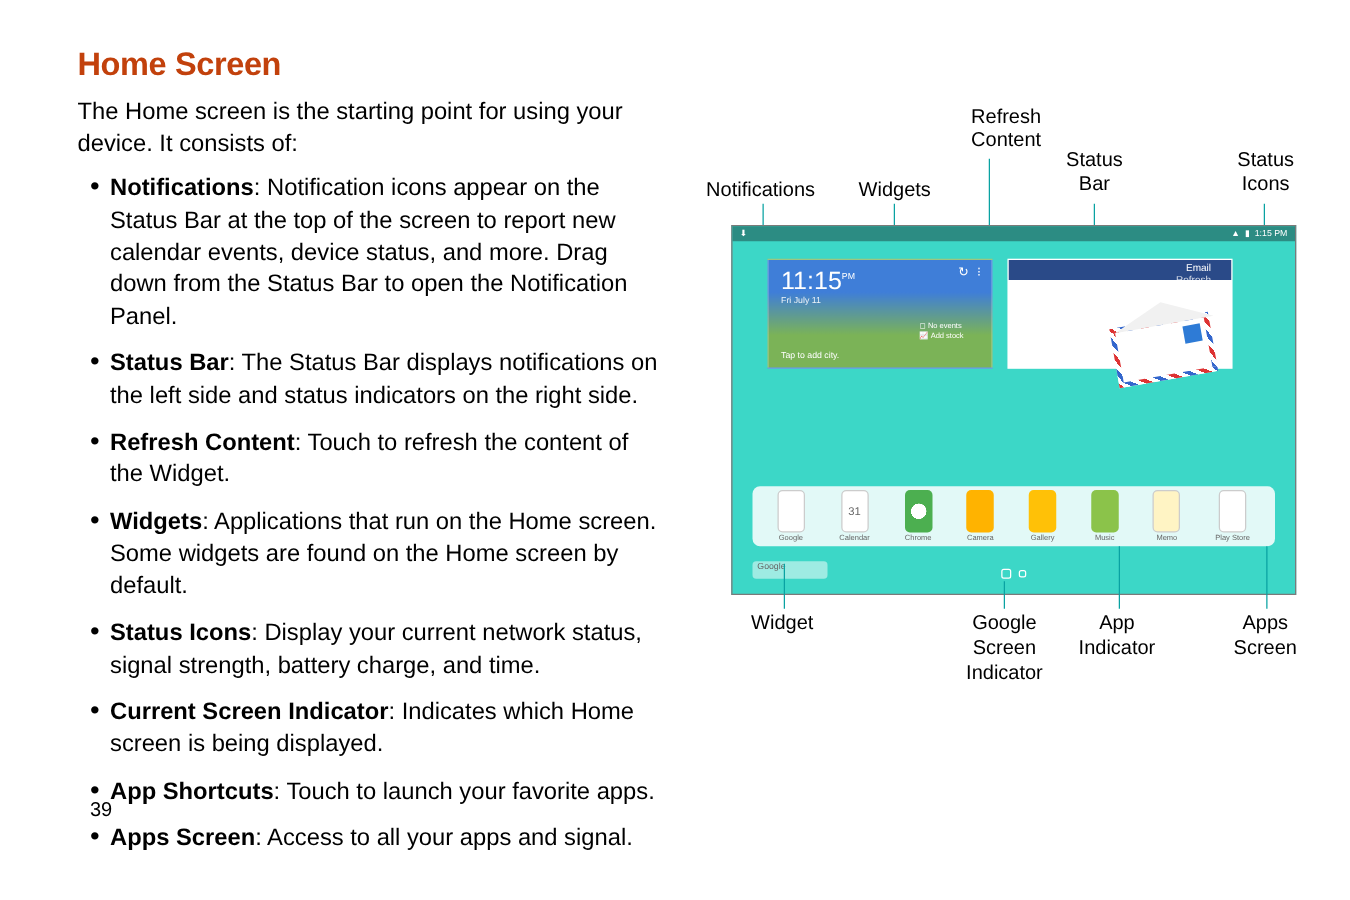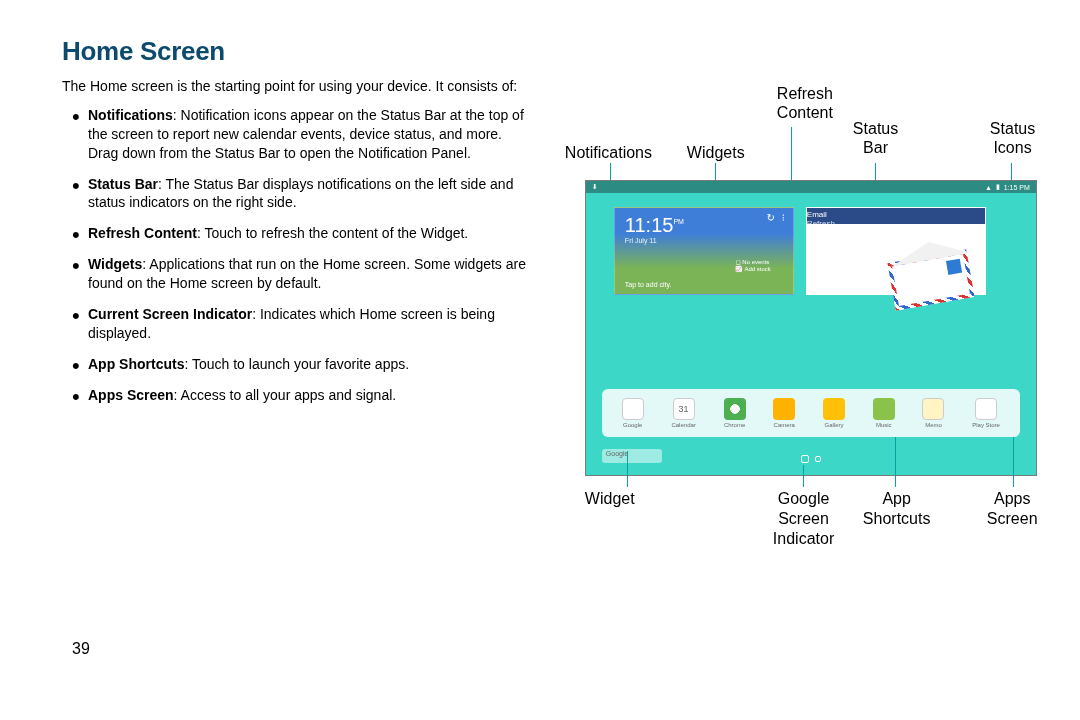--- a/index.html
+++ b/index.html
@@ -6,29 +6,29 @@
   body {
     width: 1080px;
     height: 720px;
     background: #fff;
     font-family: Arial, Helvetica, sans-serif;
     color: #000;
     position: relative;
     padding: 36px 30px 20px 62px;
   }
   .title {
-    color: #0c4a6e;
+    color: #c2410c;
     font-weight: 900;
     font-size: 26px;
     letter-spacing: -0.3px;
     margin-bottom: 10px;
     font-family: Arial Black, Arial, sans-serif;
   }
   .two-col { display: flex; gap: 22px; }
-  .left { width: 485px; font-size: 14px; line-height: 1.35; }
+  .left { width: 485px; font-size: 19px; line-height: 1.35; }
   .intro { margin-bottom: 10px; }
   ul.def { list-style: none; padding-left: 26px; }
   ul.def li { position: relative; margin-bottom: 12px; }
   ul.def li::before {
     content: "•";
     position: absolute;
     left: -16px;
     top: 0;
     font-size: 22px;
     line-height: 1;
@@ -58,40 +58,40 @@
     border:1px solid rgba(255,255,255,0.25); position:relative;
   }
   .widget.clock { background:linear-gradient(#3f7ed8 30%, #7bb357 70%); color:#fff; padding:6px 10px; }
   .clock .time { font-size:20px; font-weight:300; }
   .clock .time sup { font-size:7px; }
   .clock .date { font-size:7px; opacity:0.9; }
   .clock .tap { position:absolute; bottom:6px; left:10px; font-size:7px; }
   .clock .dots { position:absolute; top:4px; right:6px; color:#fff; font-size:10px; letter-spacing:2px; }
   .clock .ev { position:absolute; right:22px; bottom:22px; font-size:6px; }
   .widget.email { background:#fff; position:relative; }
-  .email .strip { height:16px; background:#2a4a88; color:#fff; font-size:8px; padding:2px 0; }
+  .email .strip { height:16px; background:#2a4a88; color:#fff; font-size:8px; padding:2px 16px;text-align:right; }
   .email .env {
     position:absolute; right:14px; bottom:-10px; width:80px; height:48px;
     background:#fff; border:4px solid #fff; transform:rotate(-10deg);
     border-image: repeating-linear-gradient(45deg,#d33,#d33 4px,#fff 4px,#fff 8px,#36c 8px,#36c 12px,#fff 12px,#fff 16px) 6;
   }
   .env::before {
     content:""; position:absolute; top:-18px; left:0; width:0; height:0;
     border-left:40px solid transparent; border-right:40px solid transparent;
     border-bottom:18px solid #f1f1f1;
   }
   .env .stamp { position:absolute; top:4px; right:4px; width:14px; height:14px; background:#2e7bd6; }
 
   .dock {
     position:absolute; bottom:38px; left:16px; right:16px; height:48px;
     background:rgba(255,255,255,0.85); border-radius:6px;
     display:flex; align-items:center; justify-content:space-around; padding:0 6px;
   }
   .app { display:flex; flex-direction:column; align-items:center; font-size:6px; color:#666; gap:2px;}
-  .ico { width:22px; height:22px; border-radius:4px; }
+  .ico { width:22px; height:34px; border-radius:4px; }
   .ggl{background:#fff;border:1px solid #ccc;} .cal{background:#fff;border:1px solid #ccc;}
   .chr{background:radial-gradient(circle,#fff 30%,#4caf50 31%);} .cam{background:#ffb300;}
   .gal{background:#ffc107;} .mus{background:#8bc34a;} .mem{background:#fff4c4;border:1px solid #ccc;}
   .pst{background:#fff;border:1px solid #ccc;}
 
   .gsearch {
     position:absolute; bottom:12px; left:16px; width:60px; height:14px;
     background:rgba(255,255,255,0.5); border-radius:3px; font-size:7px; color:#666;
     padding:1px 4px;
   }
@@ -110,20 +110,21 @@
 <h1 class="title">Home Screen</h1>
 
 <div class="two-col">
   <div class="left">
     <p class="intro">The Home screen is the starting point for using your device. It consists of:</p>
     <ul class="def">
       <li><b>Notifications</b><span>: Notification icons appear on the Status Bar at the top of the screen to report new calendar events, device status, and more. Drag down from the Status Bar to open the Notification Panel.</span></li>
       <li><b>Status Bar</b><span>: The Status Bar displays notifications on the left side and status indicators on the right side.</span></li>
       <li><b>Refresh Content</b><span>: Touch to refresh the content of the Widget.</span></li>
       <li><b>Widgets</b><span>: Applications that run on the Home screen. Some widgets are found on the Home screen by default.</span></li>
+      <li><b>Status Icons</b><span>: Display your current network status, signal strength, battery charge, and time.</span></li>
       <li><b>Current Screen Indicator</b><span>: Indicates which Home screen is being displayed.</span></li>
       <li><b>App Shortcuts</b><span>: Touch to launch your favorite apps.</span></li>
       <li><b>Apps Screen</b><span>: Access to all your apps and signal.</span></li>
     </ul>
   </div>
 
   <div class="right">
 
     <div class="lbl tn" style="left:10px">Notifications</div>
     <div class="lbl tn" style="left:132px">Widgets</div>
@@ -217,24 +218,24 @@
         <span class="house"></span>
         <span></span>
       </div>
     </div>
 
     <div class="leader" style="left:72px; top:374px; height:36px;"></div>
     <div class="leader" style="left:248px; top:388px; height:22px;"></div>
     <div class="leader" style="left:340px; top:360px; height:50px;"></div>
     <div class="leader" style="left:458px; top:360px; height:50px;"></div>
 
-    <div class="bot-lbl" style="left:30px; top:412px; text-align:right">Widget</div>
+    <div class="bot-lbl" style="left:46px; top:412px; text-align:right">Widget</div>
     <div class="bot-lbl" style="left:218px; top:412px; white-space:pre-line">Google
 Screen
 Indicator</div>
     <div class="bot-lbl" style="left:308px; top:412px; white-space:pre-line">App
-Shortcuts</div>
+Indicator</div>
     <div class="bot-lbl" style="left:432px; top:412px; white-space:pre-line">Apps
 Screen</div>
   </div>
 </div>
 
 <div class="pagenum">39</div>
 
 </body></html>

